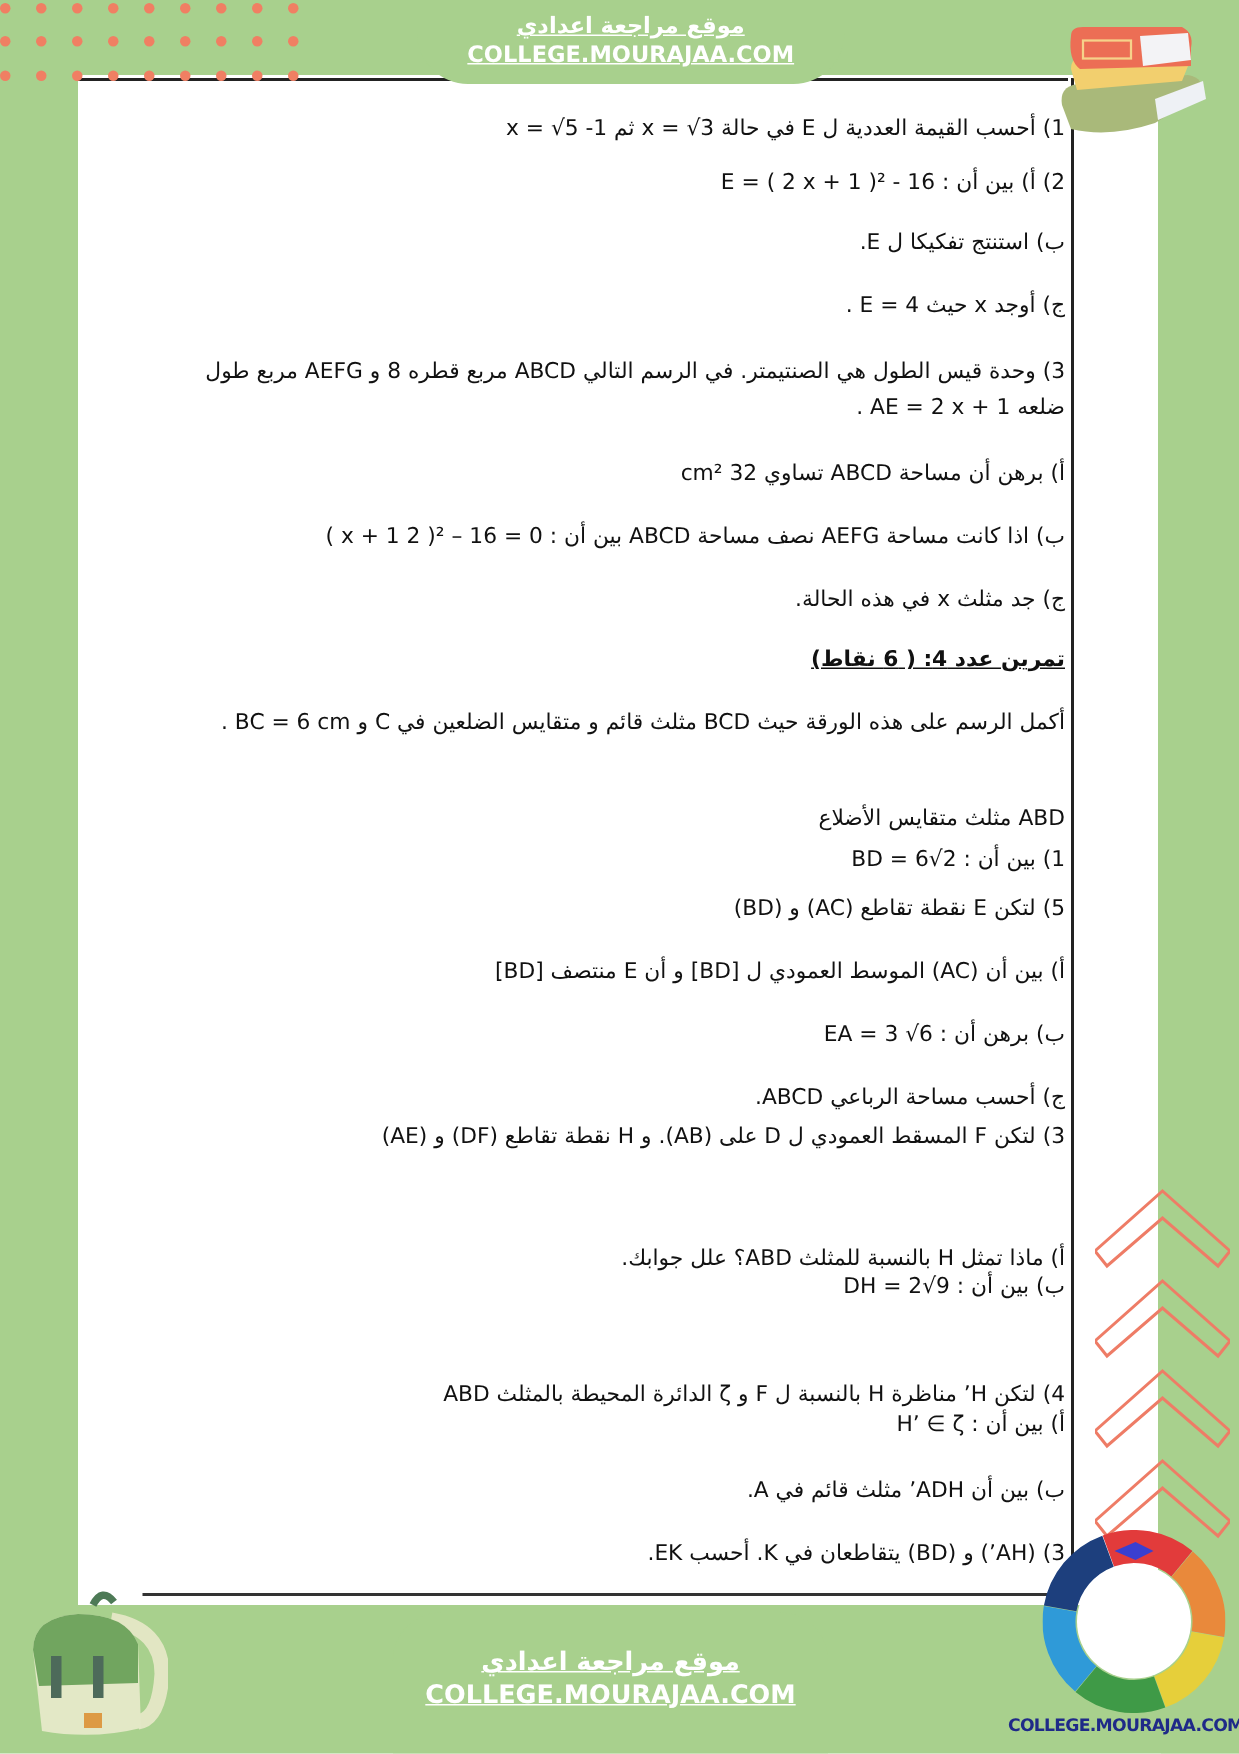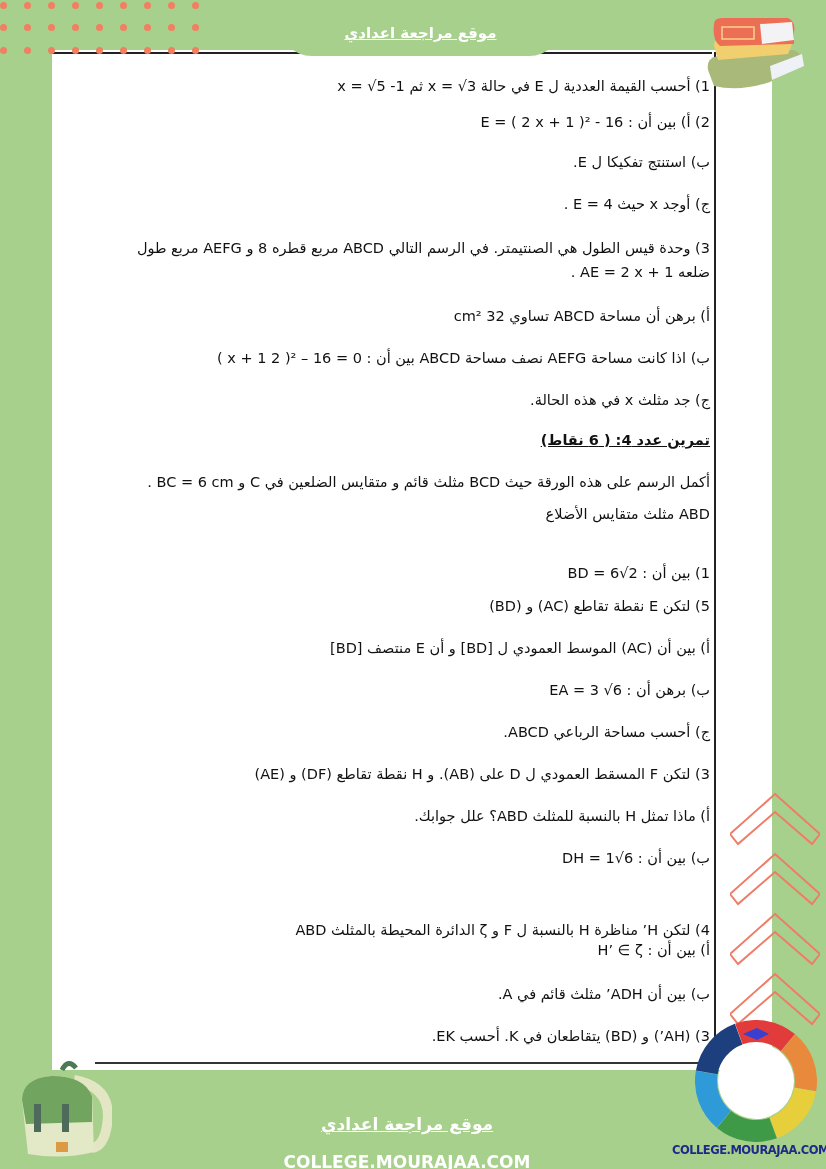--- a/index.html
+++ b/index.html
@@ -5,21 +5,21 @@
   html, body { margin:0; padding:0; }
   body { width:826px; height:1169px; position:relative; overflow:hidden; background:#a8d08d; font-family:"DejaVu Sans", sans-serif; }
   .page { position:absolute; left:52px; top:50px; width:720px; height:1020px; background:#ffffff; }
   .top-rule { position:absolute; left:52px; top:52px; width:660px; height:2px; background:#222; }
   .bottom-rule { position:absolute; left:95px; top:1062px; width:620px; height:2px; background:#333; }
   .right-rule { position:absolute; left:714px; top:52px; width:2px; height:1012px; background:#222; }
   .right-strip { position:absolute; left:774px; top:0; width:52px; height:1169px; background:#a8d08d; }
   .dots { position:absolute; left:0; top:0; }
   .dot { position:absolute; width:7px; height:7px; border-radius:50%; background:#f07f63; }
   .banner { position:absolute; background:#a8d08d; color:#fff; text-align:center; font-family:"DejaVu Sans", sans-serif; font-weight:bold; }
-  .banner .l1, .banner .l2 { display:block; text-decoration:underline;margin-top:16px; }
+  .banner .l1, .banner .l2 { display:block; text-decoration:underline; }
   .banner-top { left:278px; top:0; width:285px; height:56px; border-radius:0 0 34px 34px; padding-top:8px; box-sizing:border-box; }
   .banner-top .l1 { font-size:15px; line-height:19px; }
   .banner-top .l2 { font-size:15px; line-height:19px; }
   .banner-bottom { left:262px; top:1075px; width:290px; height:94px; border-radius:32px 32px 0 0; padding-top:22px; box-sizing:border-box; }
   .banner-bottom .l1 { font-size:17px; line-height:22px; }
   .banner-bottom .l2 { font-size:17px; line-height:22px; }
   .content { position:absolute; left:90px; top:60px; width:620px; direction:rtl; text-align:right; font-family:"DejaVu Sans", sans-serif; font-size:14.5px; color:#111; }
   .line { position:absolute; right:0; white-space:nowrap; line-height:20px; }
   .heading { text-decoration:underline; font-weight:bold;text-align:center; }
   .books { position:absolute; left:700px; top:10px; width:110px; height:82px; }
@@ -103,29 +103,29 @@
   <div class="line" style="top:52px">2) أ) بين أن :  E = ( 2 x + 1 )² - 16</div>
   <div class="line" style="top:92px">ب) استنتج تفكيكا ل E.</div>
   <div class="line" style="top:134px">ج) أوجد x حيث E = 4 .</div>
   <div class="line" style="top:178px">3) وحدة قيس الطول هي الصنتيمتر. في الرسم التالي ABCD مربع قطره 8 و AEFG مربع طول</div>
   <div class="line" style="top:202px">ضلعه AE = 2 x + 1 .</div>
   <div class="line" style="top:246px">أ) برهن أن مساحة ABCD تساوي 32 cm²</div>
   <div class="line" style="top:288px">ب) اذا كانت مساحة AEFG نصف مساحة ABCD بين أن : 0 = 16 – ²( 2 x + 1 )</div>
   <div class="line" style="top:330px">ج) جد مثلث x في هذه الحالة.</div>
   <div class="line heading" style="top:370px">تمرين عدد 4: ( 6 نقاط)</div>
   <div class="line" style="top:412px">أكمل الرسم على هذه الورقة حيث BCD مثلث قائم و متقايس الضلعين في C و BC = 6 cm .</div>
-  <div class="line" style="top:444px">ABD مثلث متقايس الأضلاع</div>
+  <div class="line" style="top:476px">ABD مثلث متقايس الأضلاع</div>
   <div class="line" style="top:503px">1) بين أن : BD = 6√2</div>
   <div class="line" style="top:536px">5) لتكن E نقطة تقاطع (AC) و (BD)</div>
   <div class="line" style="top:578px">أ) بين أن (AC) الموسط العمودي ل [BD] و أن E منتصف [BD]</div>
   <div class="line" style="top:620px">ب) برهن أن : EA = 3 √6</div>
   <div class="line" style="top:662px">ج) أحسب مساحة الرباعي ABCD.</div>
-  <div class="line" style="top:704px">3) لتكن F المسقط العمودي ل D على (AB). و H نقطة تقاطع (DF) و (AE)</div>
-  <div class="line" style="top:746px">أ) ماذا تمثل H بالنسبة للمثلث ABD؟ علل جوابك.</div>
-  <div class="line" style="top:788px">ب) بين أن : DH = 1√6</div>
+  <div class="line" style="top:688px">3) لتكن F المسقط العمودي ل D على (AB). و H نقطة تقاطع (DF) و (AE)</div>
+  <div class="line" style="top:769px">أ) ماذا تمثل H بالنسبة للمثلث ABD؟ علل جوابك.</div>
+  <div class="line" style="top:788px">ب) بين أن : DH = 2√9</div>
   <div class="line" style="top:860px">4) لتكن H’ مناظرة H بالنسبة ل F و ζ الدائرة المحيطة بالمثلث ABD</div>
   <div class="line" style="top:880px">أ) بين أن : H’ ∈ ζ</div>
   <div class="line" style="top:924px">ب) بين أن ADH’ مثلث قائم في A.</div>
   <div class="line" style="top:966px">3) (AH’) و (BD) يتقاطعان في K.  أحسب EK.</div>
 </div>
 
 <svg class="wheel" viewBox="0 0 122 122">
   <circle cx="61" cy="61" r="50" fill="none" stroke="#e23b3b" stroke-width="22" stroke-dasharray="52 262" transform="rotate(-110 61 61)"></circle>
   <circle cx="61" cy="61" r="50" fill="none" stroke="#e9893b" stroke-width="22" stroke-dasharray="52 262" transform="rotate(-50 61 61)"></circle>
   <circle cx="61" cy="61" r="50" fill="none" stroke="#e6cf3a" stroke-width="22" stroke-dasharray="52 262" transform="rotate(10 61 61)"></circle>

